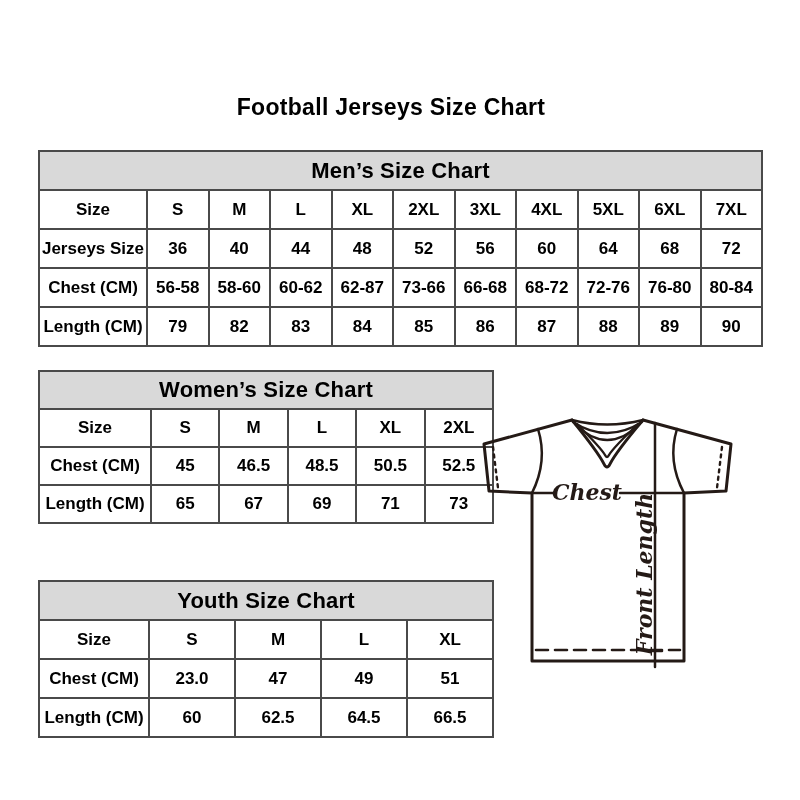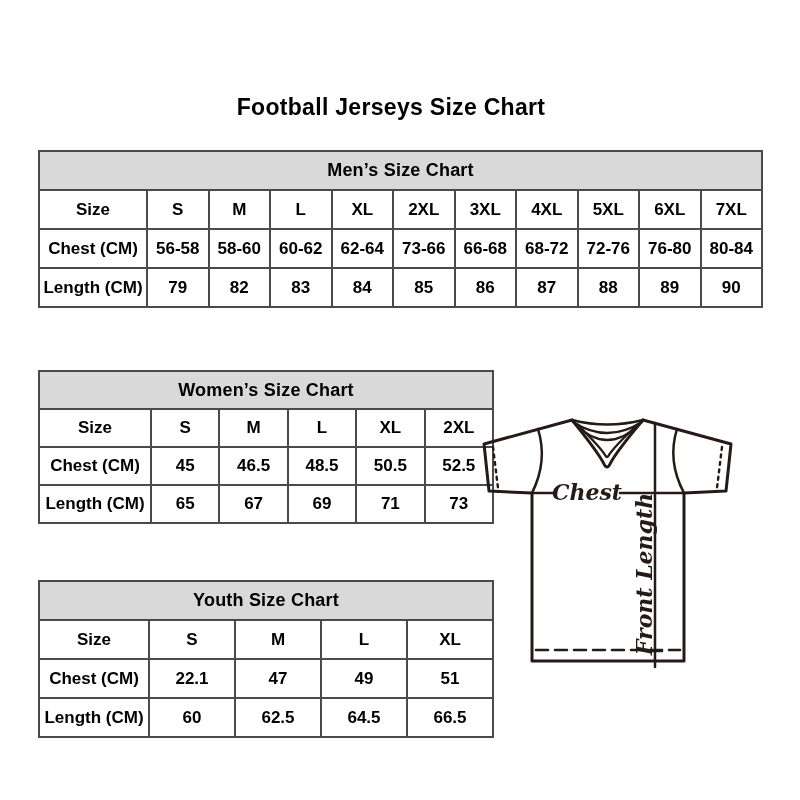--- a/index.html
+++ b/index.html
@@ -16,21 +16,21 @@
     position:absolute; border-collapse:collapse; table-layout:fixed;
     background:#fff;
   }
   table.size-table th, table.size-table td {
     border:2px solid #4a4a4a; padding:0; height:37px;
     text-align:center; vertical-align:middle;
     font-weight:bold; font-size:17px; color:#000;
     white-space:nowrap; overflow:hidden;
   }
   table.size-table th.table-title {
-    background:#d9d9d9; font-size:18px; letter-spacing:0.2px;
+    background:#d9d9d9; font-size:22px; letter-spacing:0.2px;
   }
   table.t-men   { left:38px; top:150px; width:725px; }
   table.t-women { left:38px; top:370px; width:456px; }
   table.t-youth { left:38px; top:580px; width:456px; }
   table.t-men   col.col-label { width:108px; }
   table.t-women col.col-label { width:112px; }
   table.t-youth col.col-label { width:110px; }
   table.t-women th, table.t-women td { height:36px; }
   .jersey-wrap { position:absolute; left:470px; top:398px; width:284px; height:284px; }
   .jersey-wrap svg { display:block; width:100%; height:100%; }
@@ -72,25 +72,38 @@
           <td>L</td>
           <td>XL</td>
           <td>2XL</td>
           <td>3XL</td>
           <td>4XL</td>
           <td>5XL</td>
           <td>6XL</td>
           <td>7XL</td>
         </tr>
         <tr>
+          <th class="row-label">Jerseys Size</th>
+          <td>36</td>
+          <td>40</td>
+          <td>44</td>
+          <td>48</td>
+          <td>52</td>
+          <td>56</td>
+          <td>60</td>
+          <td>64</td>
+          <td>68</td>
+          <td>72</td>
+        </tr>
+        <tr>
           <th class="row-label">Chest (CM)</th>
           <td>56-58</td>
           <td>58-60</td>
           <td>60-62</td>
-          <td>62-64</td>
+          <td>62-87</td>
           <td>73-66</td>
           <td>66-68</td>
           <td>68-72</td>
           <td>72-76</td>
           <td>76-80</td>
           <td>80-84</td>
         </tr>
         <tr>
           <th class="row-label">Length (CM)</th>
           <td>79</td>
@@ -161,21 +174,21 @@
         </tr>
         <tr>
           <th class="row-label">Size</th>
           <td>S</td>
           <td>M</td>
           <td>L</td>
           <td>XL</td>
         </tr>
         <tr>
           <th class="row-label">Chest (CM)</th>
-          <td>22.1</td>
+          <td>23.0</td>
           <td>47</td>
           <td>49</td>
           <td>51</td>
         </tr>
         <tr>
           <th class="row-label">Length (CM)</th>
           <td>60</td>
           <td>62.5</td>
           <td>64.5</td>
           <td>66.5</td>

